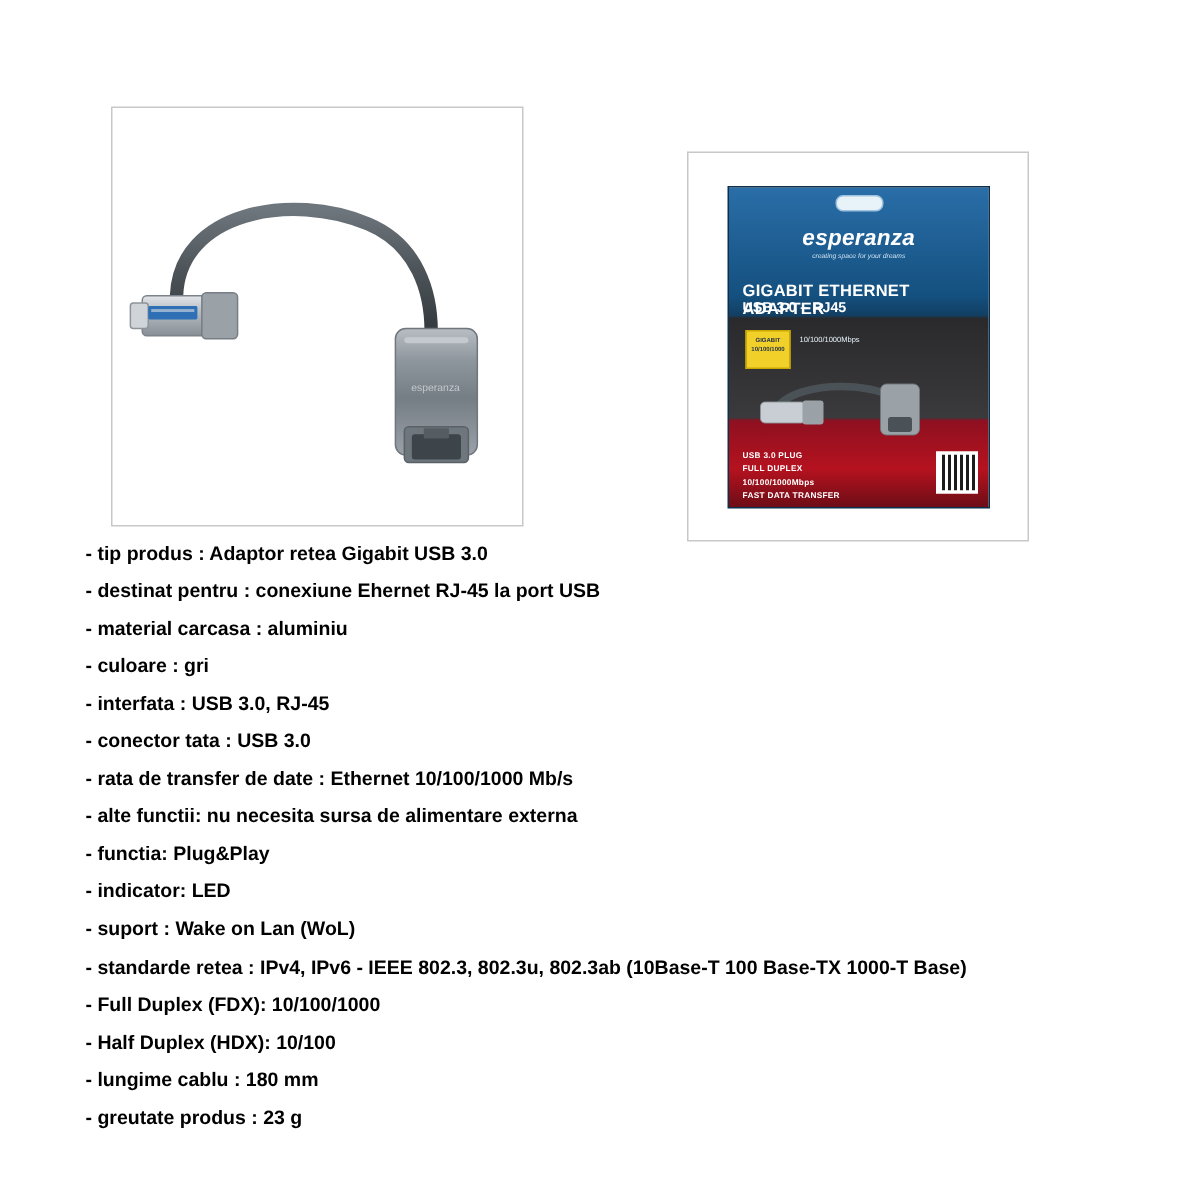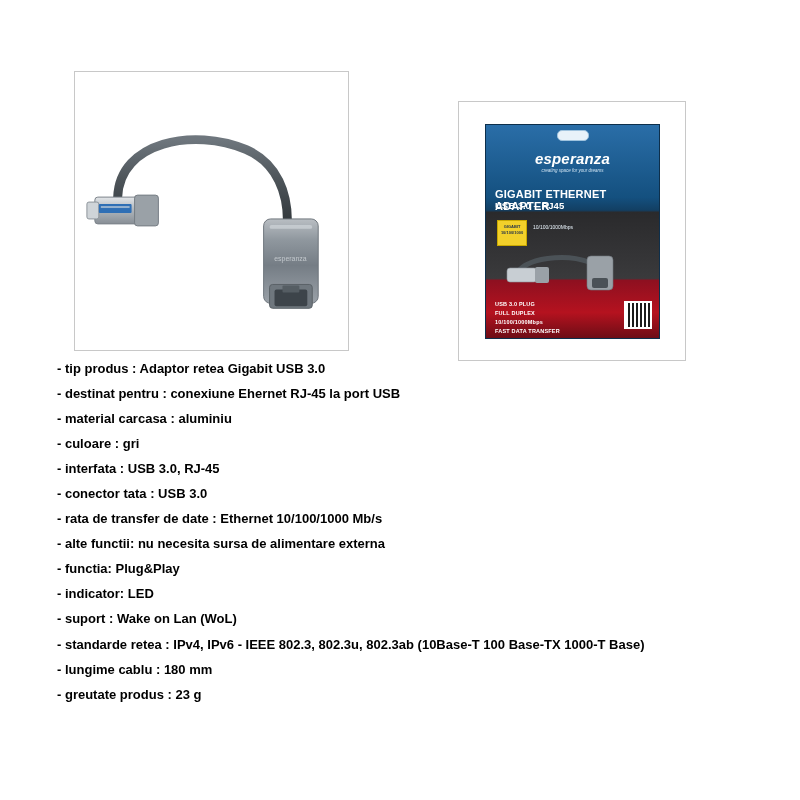--- a/index.html
+++ b/index.html
@@ -267,16 +267,18 @@
   <p class="spec-line">- material carcasa : aluminiu</p>
   <p class="spec-line">- culoare : gri</p>
   <p class="spec-line">- interfata : USB 3.0, RJ-45</p>
   <p class="spec-line">- conector tata : USB 3.0</p>
   <p class="spec-line">- rata de transfer de date : Ethernet 10/100/1000 Mb/s</p>
   <p class="spec-line">- alte functii: nu necesita sursa de alimentare externa</p>
   <p class="spec-line">- functia: Plug&amp;Play</p>
   <p class="spec-line">- indicator: LED</p>
   <p class="spec-line">- suport : Wake on Lan (WoL)</p>
   <p class="spec-line">- standarde retea : IPv4, IPv6 - IEEE 802.3, 802.3u, 802.3ab (10Base-T 100 Base-TX 1000-T Base)</p>
+  <p class="spec-line">- Full Duplex (FDX): 10/100/1000</p>
+  <p class="spec-line">- Half Duplex (HDX): 10/100</p>
   <p class="spec-line">- lungime cablu : 180 mm</p>
   <p class="spec-line">- greutate produs : 23 g</p>
 
 </div>
 
 </body></html>

